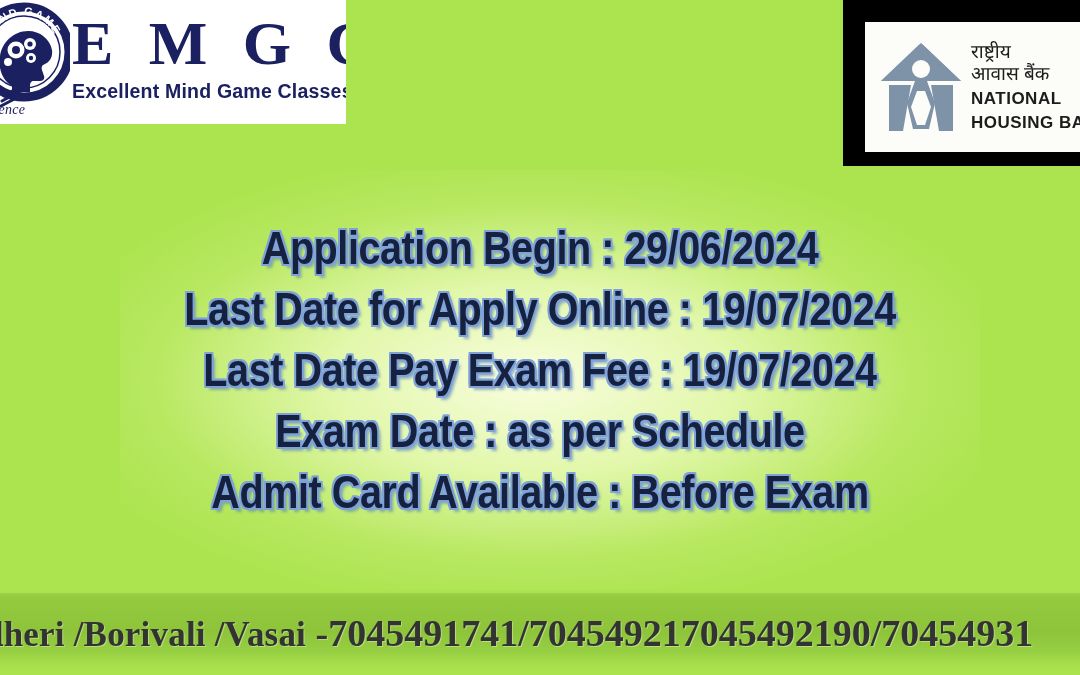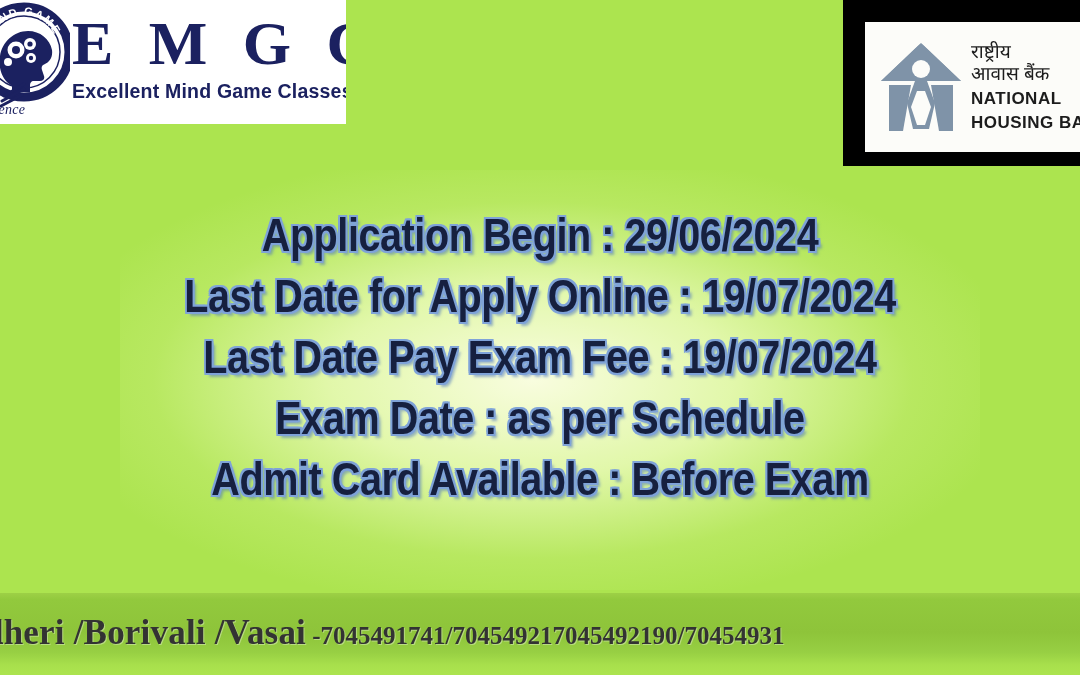--- a/index.html
+++ b/index.html
@@ -103,21 +103,21 @@
     font-family:"Liberation Sans", sans-serif;
     font-weight:bold;
     font-size:17px; line-height:20px;
     letter-spacing:0.5px;
     color:#1c1c1c;
     margin-top:4px;
   }
   
   .headlines{
     position:absolute;
-    left:0; right:0; top:205px;
+    left:0; right:0; top:218px;
     text-align:center;
     padding:0 8px;
   }
   .hl{
     font-family:"Liberation Sans", sans-serif;
     font-weight:bold;
     font-size:46px;
     line-height:61px;
     letter-spacing:-0.5px;
     color:#16203f;
@@ -150,21 +150,21 @@
     font-weight:bold;
     font-size:33px;
     line-height:40px;
     color:#333333;
     white-space:nowrap;
     margin-left:-16px;
     text-shadow:1px 1px 0 rgba(255,255,255,0.35);
     letter-spacing:0.2px;
   }
   .bottom-text .branches{ font-size:35px; }
-  .bottom-text .phones{ font-size:25px; letter-spacing:0px; }
+  .bottom-text .phones{ font-size:38px; letter-spacing:0px; }
 </style>
 </head>
 <body>
 
 <div class="poster">
 
   <div class="glow"></div>
 
   <div class="emgc-panel">
 

